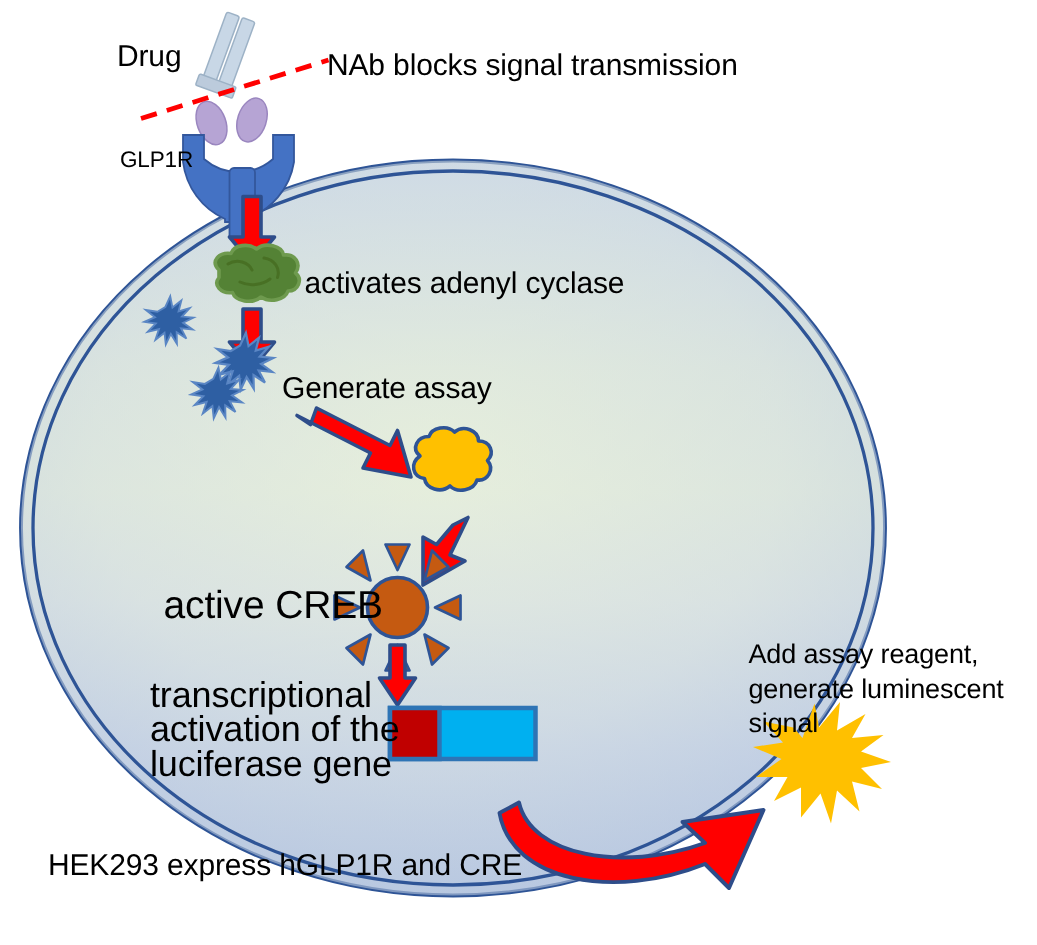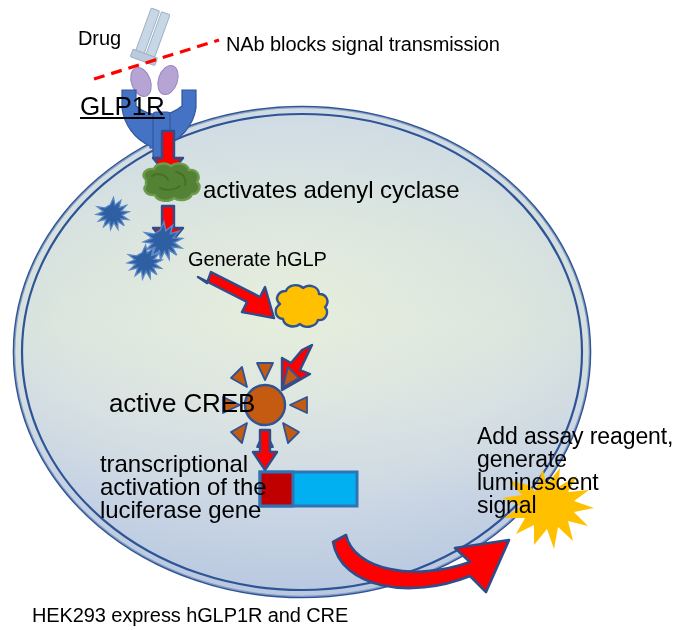--- a/index.html
+++ b/index.html
@@ -18,29 +18,29 @@
     font-family:"Liberation Sans", sans-serif;
     font-size:19.5px;
     line-height:23px;
     white-space:pre;
     letter-spacing:-0.1px;
   }
   .lbl.multi{white-space:pre-line;}
 
   
   #t-drug        {left:78px;  top:27px;  font-size:20px;}
-  #t-nab         {left:218px; top:33px;  font-size:20px;margin-left:8px;}
-  #t-glp1r       {left:80px;  top:95px;  font-size:26px;text-decoration:underline;}
-  #t-adenyl      {left:203px; top:178px; font-size:24px;}
+  #t-nab         {left:218px; top:33px;  font-size:20px;}
+  #t-glp1r       {left:80px;  top:95px;  font-size:15px;}
+  #t-adenyl      {left:203px; top:178px; font-size:20px;}
   #t-camp        {left:188px; top:248px; font-size:20px;}
   #t-pka         {left:325px; top:293px; font-size:20px;}
   #t-creb        {left:109px; top:392px; font-size:26px;}
   #t-transcript  {left:100px; top:452px; font-size:24px;}
-  #t-assay       {left:477px; top:425px; font-size:23px;}
-  #t-hek         {left:32px;  top:604px; font-size:20px;text-align:right;}
+  #t-assay       {left:499px; top:425px; font-size:18px;}
+  #t-hek         {left:32px;  top:566px; font-size:20px;text-align:right;}
 </style>
 </head>
 <body>
 
 <div id="stage">
 
   <svg width="691" height="630" viewBox="0 0 691 630" xmlns="http://www.w3.org/2000/svg">
     <defs>
       <linearGradient id="cellGrad" x1="0" y1="0" x2="0" y2="1">
         <stop offset="0%" stop-color="#C6D4E9"></stop>
@@ -152,21 +152,21 @@
 
     <g>
       <path d="M535,492 l8,-23 l3,16 l14,-17 l-2,19 l19,-11 l-9,16 l21,-2 l-15,11 l20,7 l-20,4 l14,14 l-20,-5 l5,20 l-15,-14 l-4,22 l-7,-20 l-13,16 l0,-20 l-18,9 l9,-16 l-21,0 l17,-12 l-19,-8 l20,-3 l-13,-14 l20,4 Z" fill="#FFC000" stroke="none"></path>
     </g>
   </svg>
 
   <div class="lbl" id="t-drug">Drug</div>
   <div class="lbl" id="t-nab">NAb blocks signal transmission</div>
   <div class="lbl" id="t-glp1r">GLP1R</div>
   <div class="lbl" id="t-adenyl">activates adenyl cyclase</div>
-  <div class="lbl" id="t-camp">Generate hGLP</div>
+  <div class="lbl" id="t-camp">Generate assay</div>
   <div class="lbl" id="t-creb">active CREB</div>
   <div class="lbl multi" id="t-transcript">transcriptional
 activation of the
 luciferase gene</div>
   <div class="lbl multi" id="t-assay">Add assay reagent,
 generate luminescent
 signal</div>
   <div class="lbl" id="t-hek">HEK293 express hGLP1R and CRE</div>
 
 </div>

